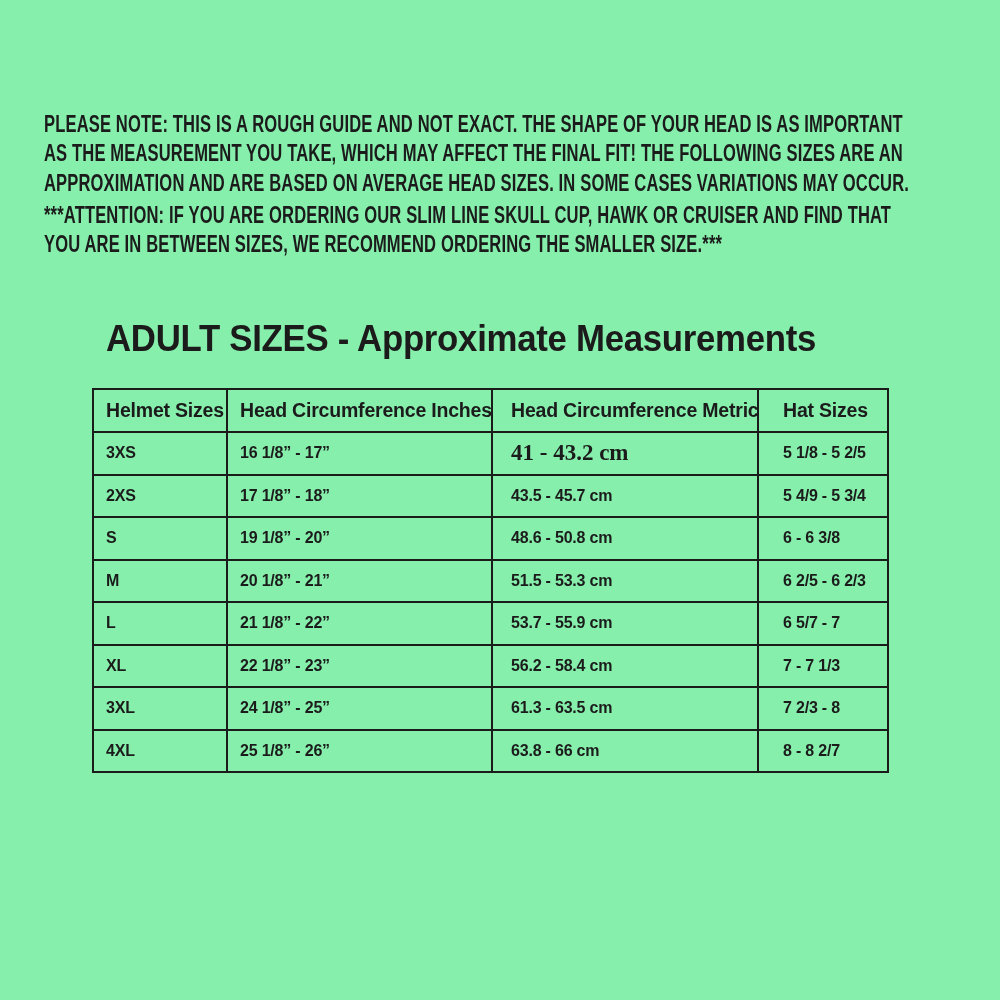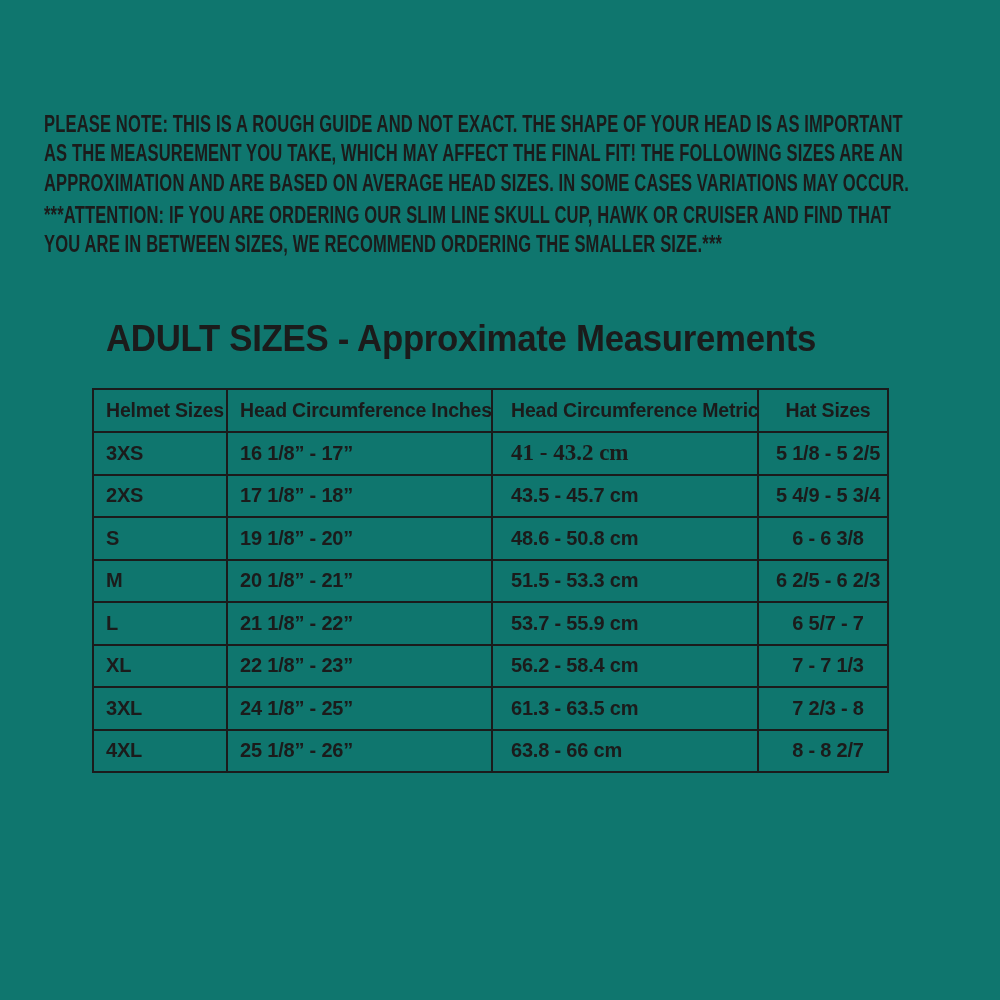--- a/index.html
+++ b/index.html
@@ -1,17 +1,17 @@
 <!DOCTYPE html>
 <html><head>
 <meta charset="utf-8">
 <style>
   html,body{margin:0;padding:0;background:#ffffff;}
   .page{
-    position:relative;width:1000px;height:1000px;background:#0f766e;
+    position:relative;width:1000px;height:1000px;background:#86efac;
     font-family:"Liberation Sans",sans-serif;color:#1b1b1b;overflow:hidden;
   }
   .notes{
     position:absolute;left:44px;
     font-size:23px;font-weight:700;line-height:29.3px;letter-spacing:.2px;
     white-space:nowrap;transform:scaleX(.72);transform-origin:0 0;
   }
   #note1{top:110px;}
   #note2{top:201px;}
   .title{
@@ -23,23 +23,23 @@
     position:absolute;left:92px;top:388px;width:795px;
     border-collapse:collapse;table-layout:fixed;
   }
   .size-table th,.size-table td{
     border:2px solid #1b1b1b;
     font-weight:700;letter-spacing:-.2px;white-space:nowrap;
     vertical-align:middle;text-align:left;
     padding:0 0 0 12px;overflow:hidden;
   }
   .size-table th{height:41px;font-size:19.5px;}
-  .size-table td{height:40.5px;font-size:20px;}
+  .size-table td{height:40.5px;font-size:16px;}
   .size-table .c2{padding-left:18px;}
-  .size-table .c3{padding-left:10px;text-align:center;}
+  .size-table .c3{padding-left:24px;}
   .size-table td.metric-first{font-size:23px;letter-spacing:0;font-family:Liberation Serif, serif;}
 </style>
 </head>
 <body>
 
 <div class="page">
 
   <div class="notes" id="note1">
     <div>PLEASE NOTE: THIS IS A ROUGH GUIDE AND NOT EXACT. THE SHAPE OF YOUR HEAD IS AS IMPORTANT</div>
     <div>AS THE MEASUREMENT YOU TAKE, WHICH MAY AFFECT THE FINAL FIT! THE FOLLOWING SIZES ARE AN</div>

